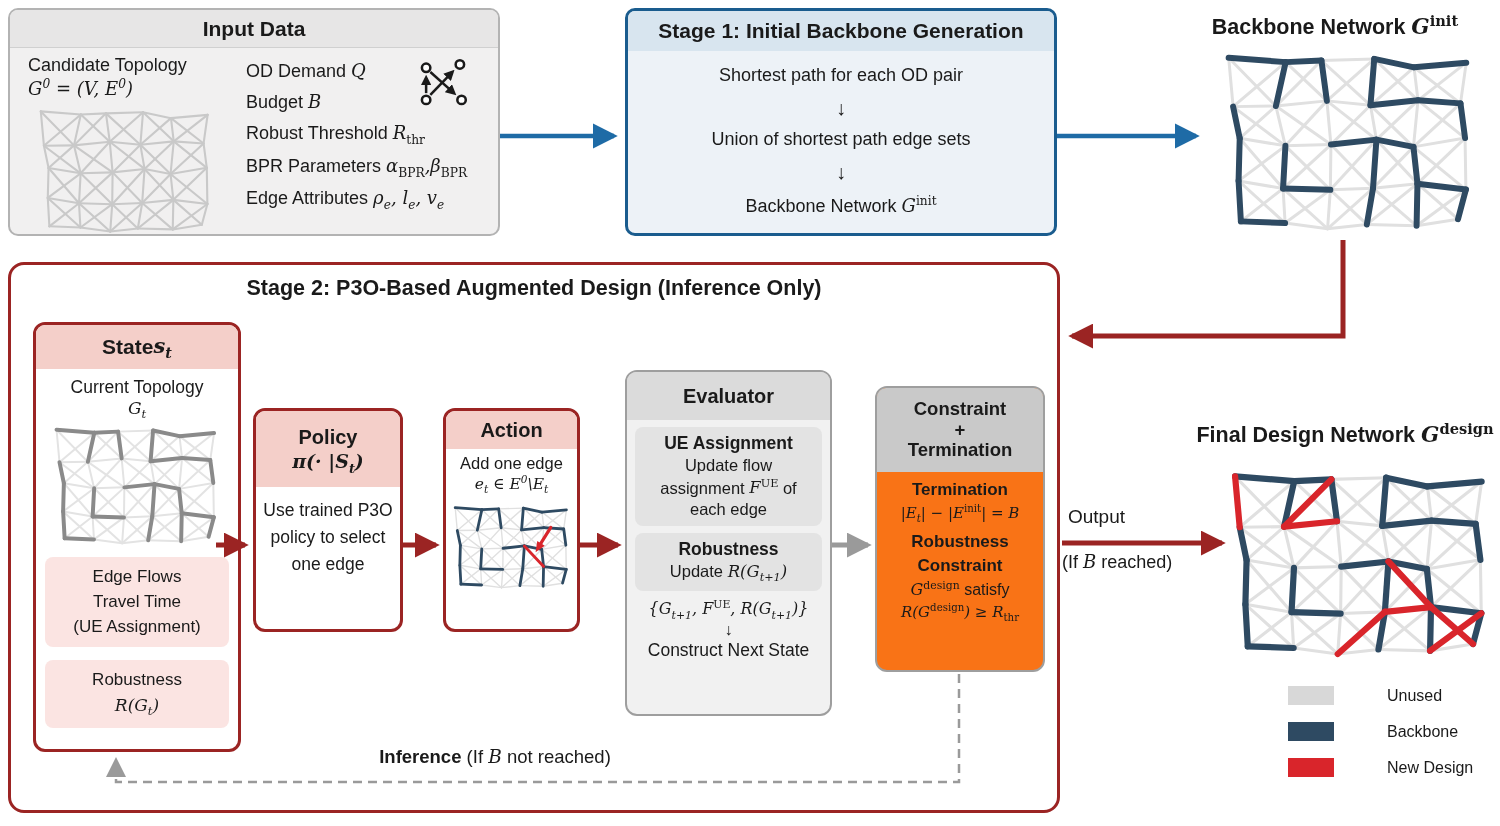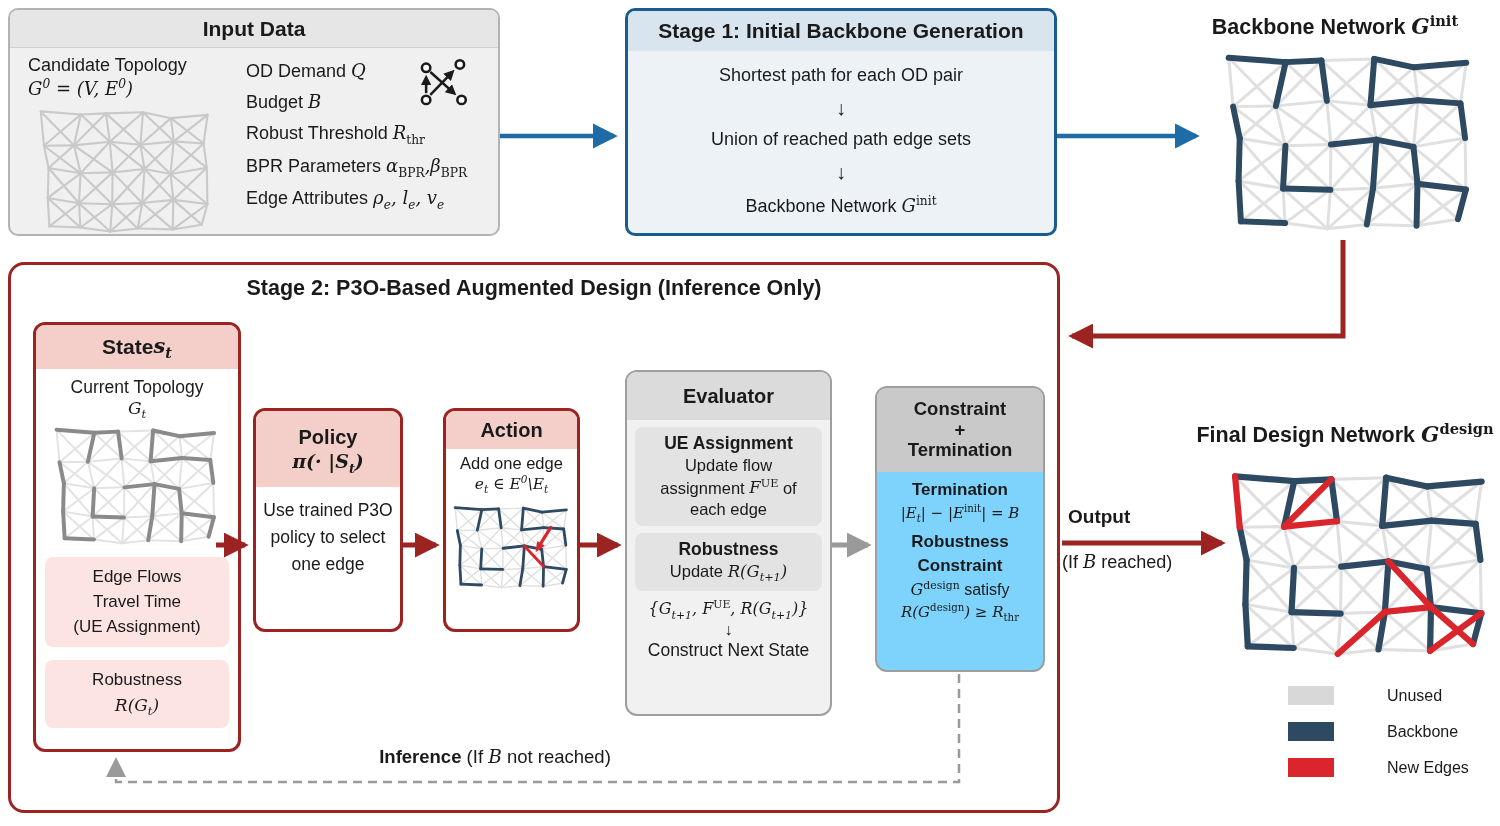--- a/index.html
+++ b/index.html
@@ -38,29 +38,29 @@
   #policy-hdr{height:76px;flex-direction:column;font-size:20px;line-height:1.25;padding-top:4px;}
   #policy-body{font-size:17.5px;text-align:center;line-height:1.55;padding:10px 6px;}
   #action-box{left:443px;top:408px;width:137px;height:224px;}
   #action-box .pinkhdr{height:38px;font-size:20px;}
   
   .graybox{background:#f1f1f1;border:2.5px solid #9e9e9e;border-radius:12px;}
   #eval-box{left:625px;top:370px;width:207px;height:346px;}
   #eval-box .hdr{height:48px;background:#dbdbdb;border-radius:9px 9px 0 0;font-size:20px;}
   .graycell{background:#e3e3e3;border-radius:8px;margin:7px 8px 0 8px;padding:5px 18px;text-align:center;font-size:16.5px;line-height:1.32;}
   .graycell .cellhdr{font-weight:bold;font-size:17.5px;}
-  #constraint-box{left:875px;top:386px;width:170px;height:286px;background:#7dd3fc;}
+  #constraint-box{left:875px;top:386px;width:170px;height:286px;background:#f97316;}
   #constraint-box .hdr{height:84px;background:#c9c9c9;border-radius:9px 9px 0 0;flex-direction:column;font-size:18.5px;line-height:1.12;}
   #constraint-body{text-align:center;font-size:17px;line-height:1.4;padding-top:6px;}
   .bold{font-weight:bold;}
   
   #backbone-title{left:1170px;top:12px;width:330px;text-align:center;font-size:21.5px;font-weight:bold;}
   #final-title{left:1190px;top:420px;width:310px;text-align:center;font-size:21.5px;font-weight:bold;}
   
-  #output-label{left:1068px;top:506px;font-size:19px;font-weight:bold;}
+  #output-label{left:1068px;top:506px;font-size:19px;font-weight:normal;}
   #output-cond{left:1062px;top:551px;font-size:18px;}
   #continue-label{left:280px;top:746px;width:430px;text-align:center;font-size:18.5px;}
   
   #legend{left:1288px;top:686px;}
   .legend-row{display:flex;align-items:center;margin-bottom:17px;}
   .legend-swatch{width:46px;height:19px;margin-right:22px;}
   .legend-label{font-size:16px;margin-left:31px;}
   #overlay{position:absolute;left:0;top:0;pointer-events:none;}
 </style>
 </head>
@@ -196,21 +196,21 @@
       </div>
     </div>
   </div>
 </div>
 
 <div id="stage1-box" class="panel">
   <div class="hdr">Stage 1: Initial Backbone Generation</div>
   <div id="stage1-body">
     <div>Shortest path for each OD pair</div>
     <div class="down-arrow">↓</div>
-    <div>Union of reached path edge sets</div>
+    <div>Union of shortest path edge sets</div>
     <div class="down-arrow">↓</div>
     <div>
       <span>Backbone Network </span><span class="math">G<sup class="up">init</sup></span>
     </div>
   </div>
 </div>
 
 <div id="backbone-title" class="abs">
   <span>Backbone Network </span><span class="math bold">G<sup class="up">init</sup></span>
 </div>
@@ -776,21 +776,21 @@
   <div class="legend-row">
     <div class="legend-swatch" style="background: rgb(216, 216, 216);"></div>
     <div class="legend-label">Unused</div>
   </div>
   <div class="legend-row">
     <div class="legend-swatch" style="background: rgb(46, 74, 98);"></div>
     <div class="legend-label">Backbone</div>
   </div>
   <div class="legend-row">
     <div class="legend-swatch" style="background: rgb(217, 37, 43);"></div>
-    <div class="legend-label">New Edges</div>
+    <div class="legend-label">New Design</div>
   </div>
 </div>
 
 <svg id="overlay" width="1500" height="826">
   <defs>
     <marker id="mh-blue" viewBox="0 0 10 10" refX="8.5" refY="5" markerWidth="5.6" markerHeight="5.6" orient="auto">
         <path d="M0,0L10,5L0,10z" fill="#1e6ba6"></path>
       </marker>
     <marker id="mh-red" viewBox="0 0 10 10" refX="8.5" refY="5" markerWidth="5" markerHeight="5" orient="auto">
         <path d="M0,0L10,5L0,10z" fill="#9b2423"></path>

